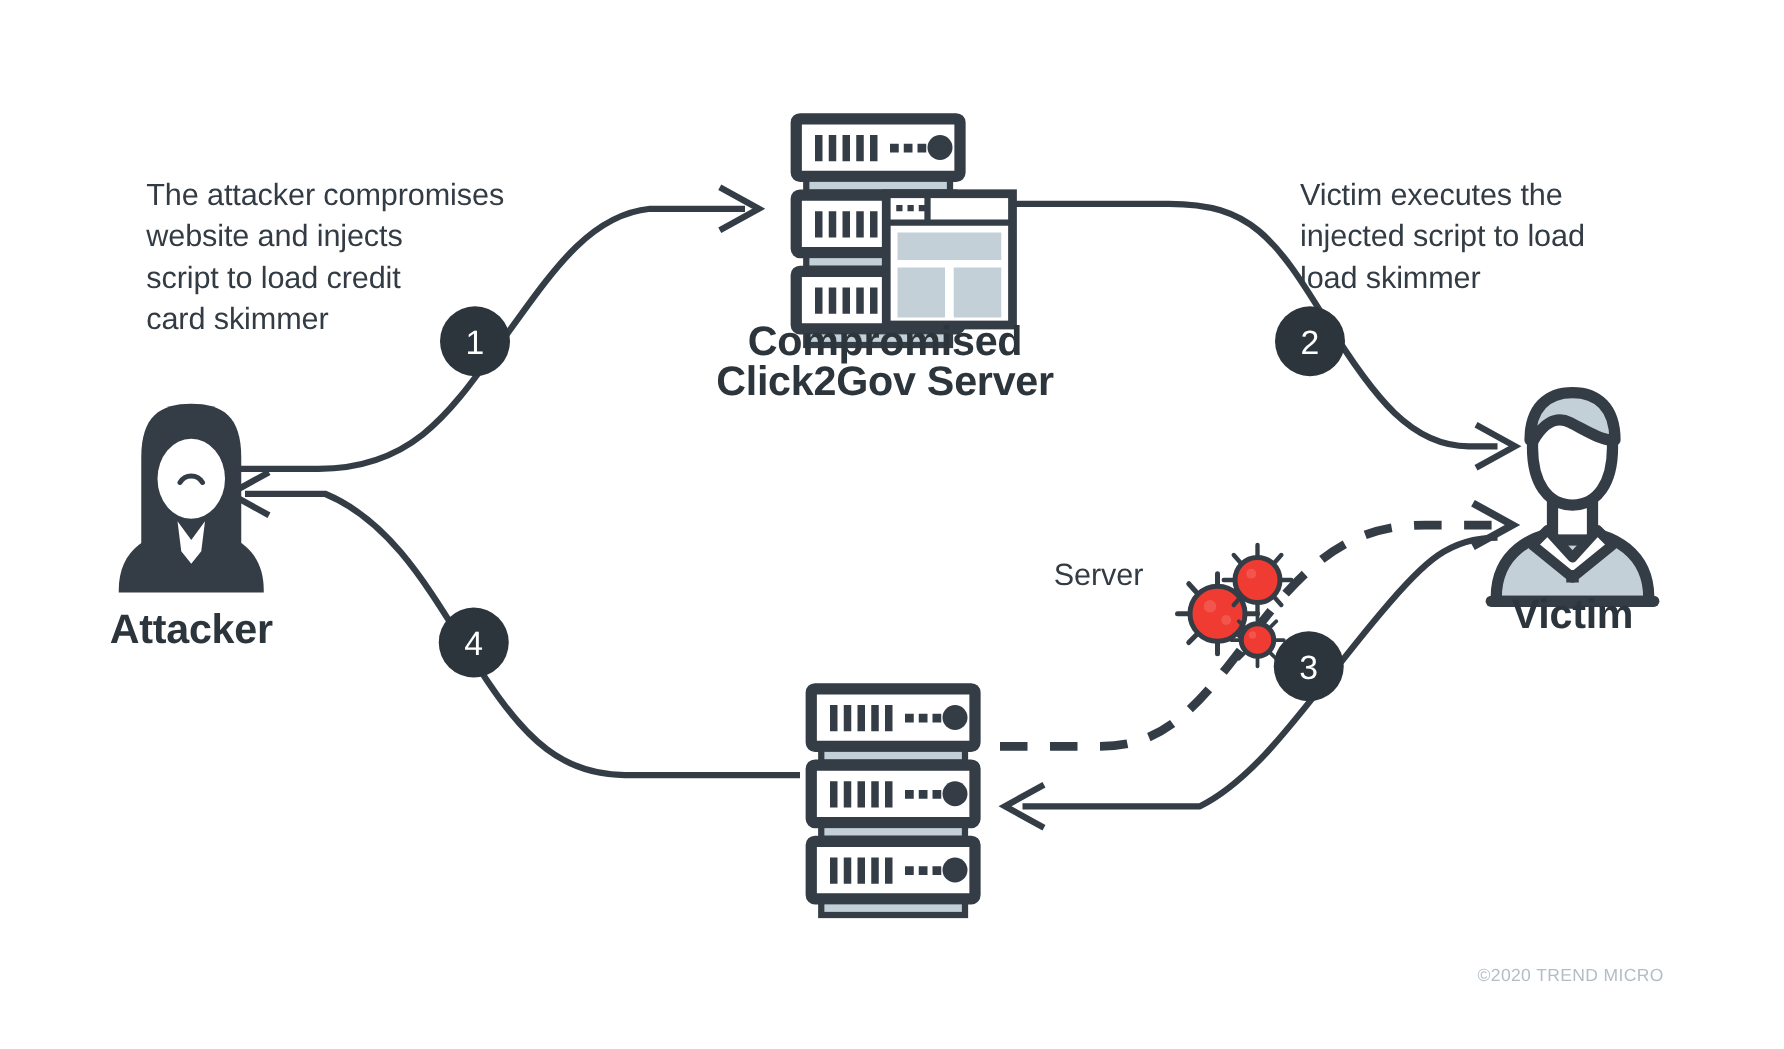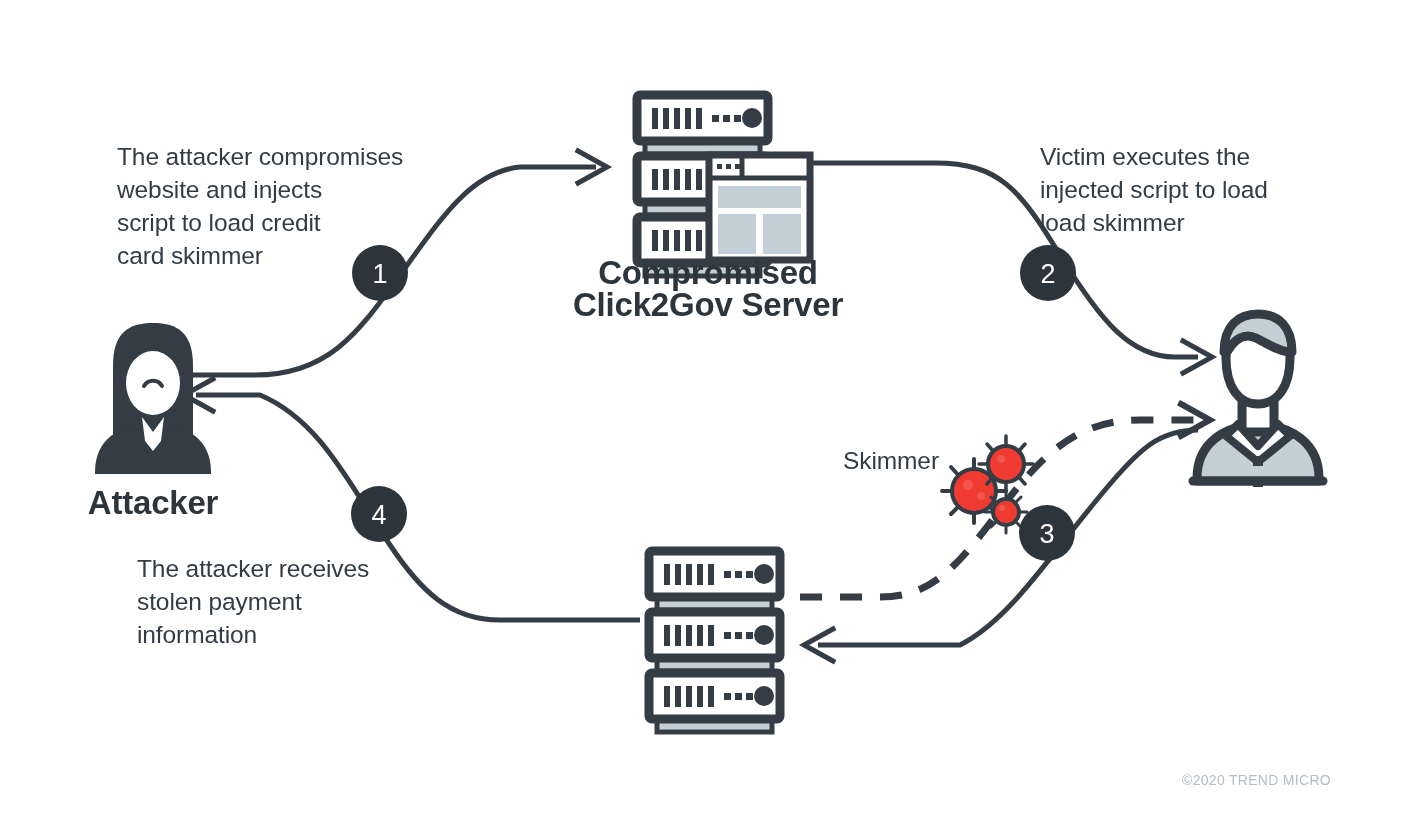--- a/index.html
+++ b/index.html
@@ -307,28 +307,26 @@
   <div class="step-text" style="left:117px; top:140px; width:340px;">The attacker compromises
 website and injects
 script to load credit
 card skimmer</div>
 
   <div class="step-text" style="left:1040px; top:140px; width:330px;">Victim executes the
 injected script to load
 load skimmer</div>
 
 
-  <div class="step-text" style="left:137px; top:552px; width:320px;">The attacker receives
-stolen payment
-information</div>
 
   <div class="node-label" style="left:53px; top:487px; width:200px;">Attacker</div>
 
   <div class="node-label" style="left:543px; top:257px; width:330px;">Compromised
 Click2Gov Server</div>
 
-
-
-  <div class="plain-label" style="left:843px; top:445px;">Skimmer</div>
+  <div class="node-label" style="left:1158px; top:475px; width:200px;">Victim</div>
+
+
+  <div class="plain-label" style="left:843px; top:445px;">Server</div>
 
   <div class="copyright">©2020 TREND MICRO</div>
 
 </div>
 
 </body></html>

